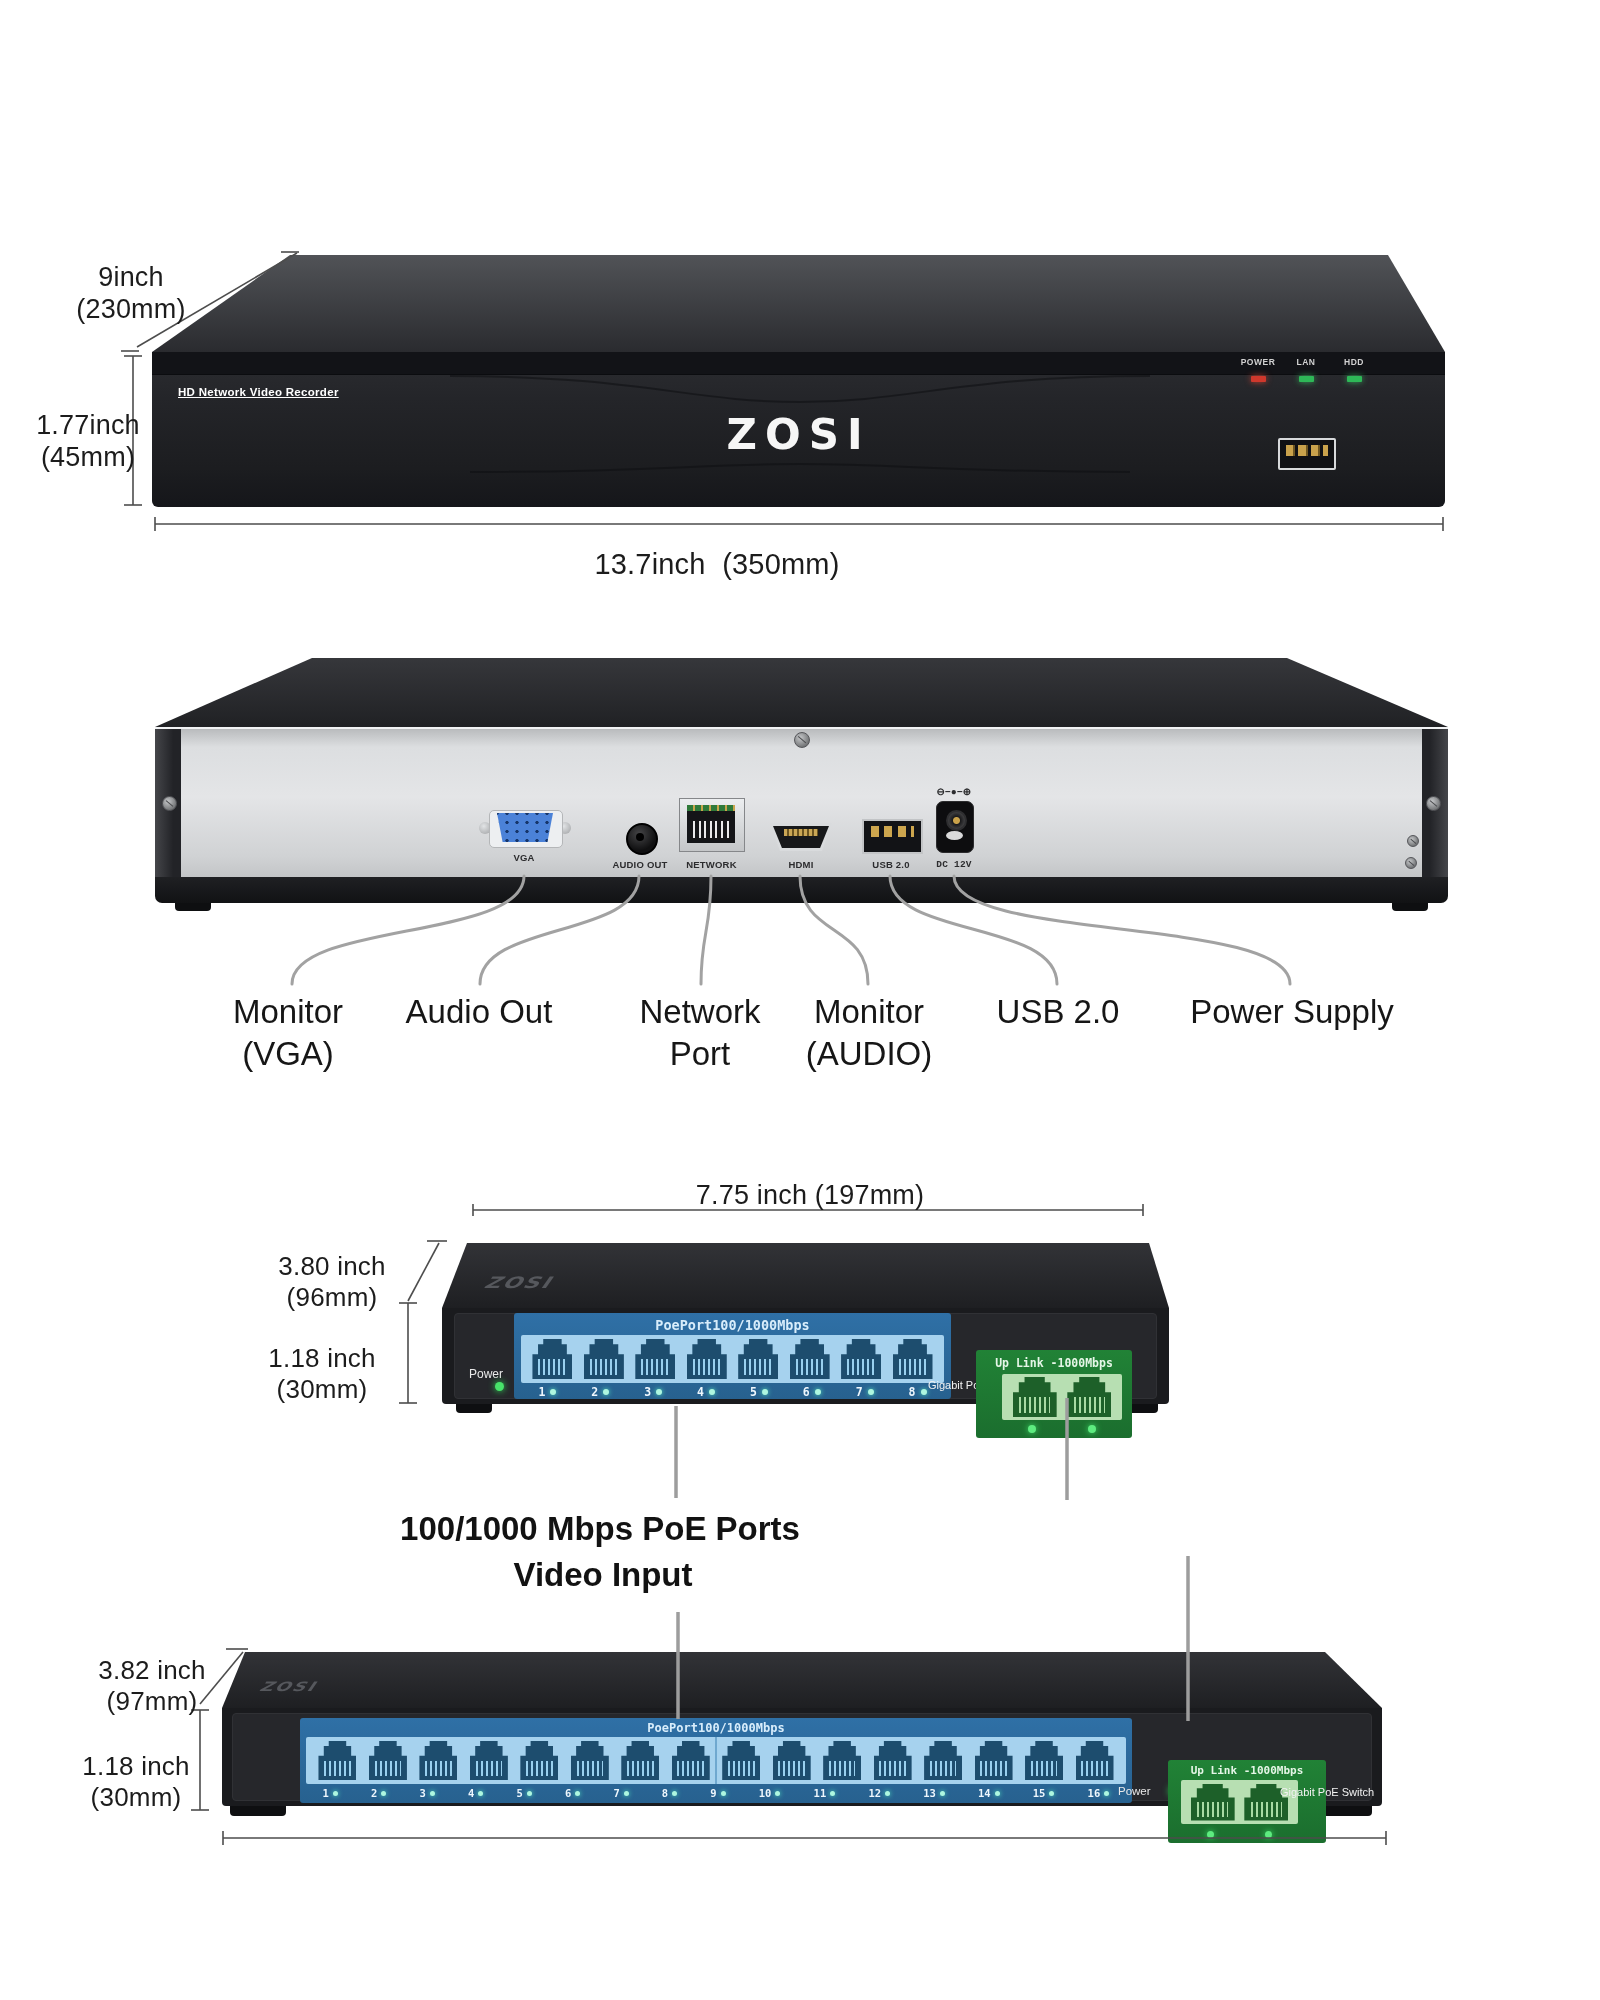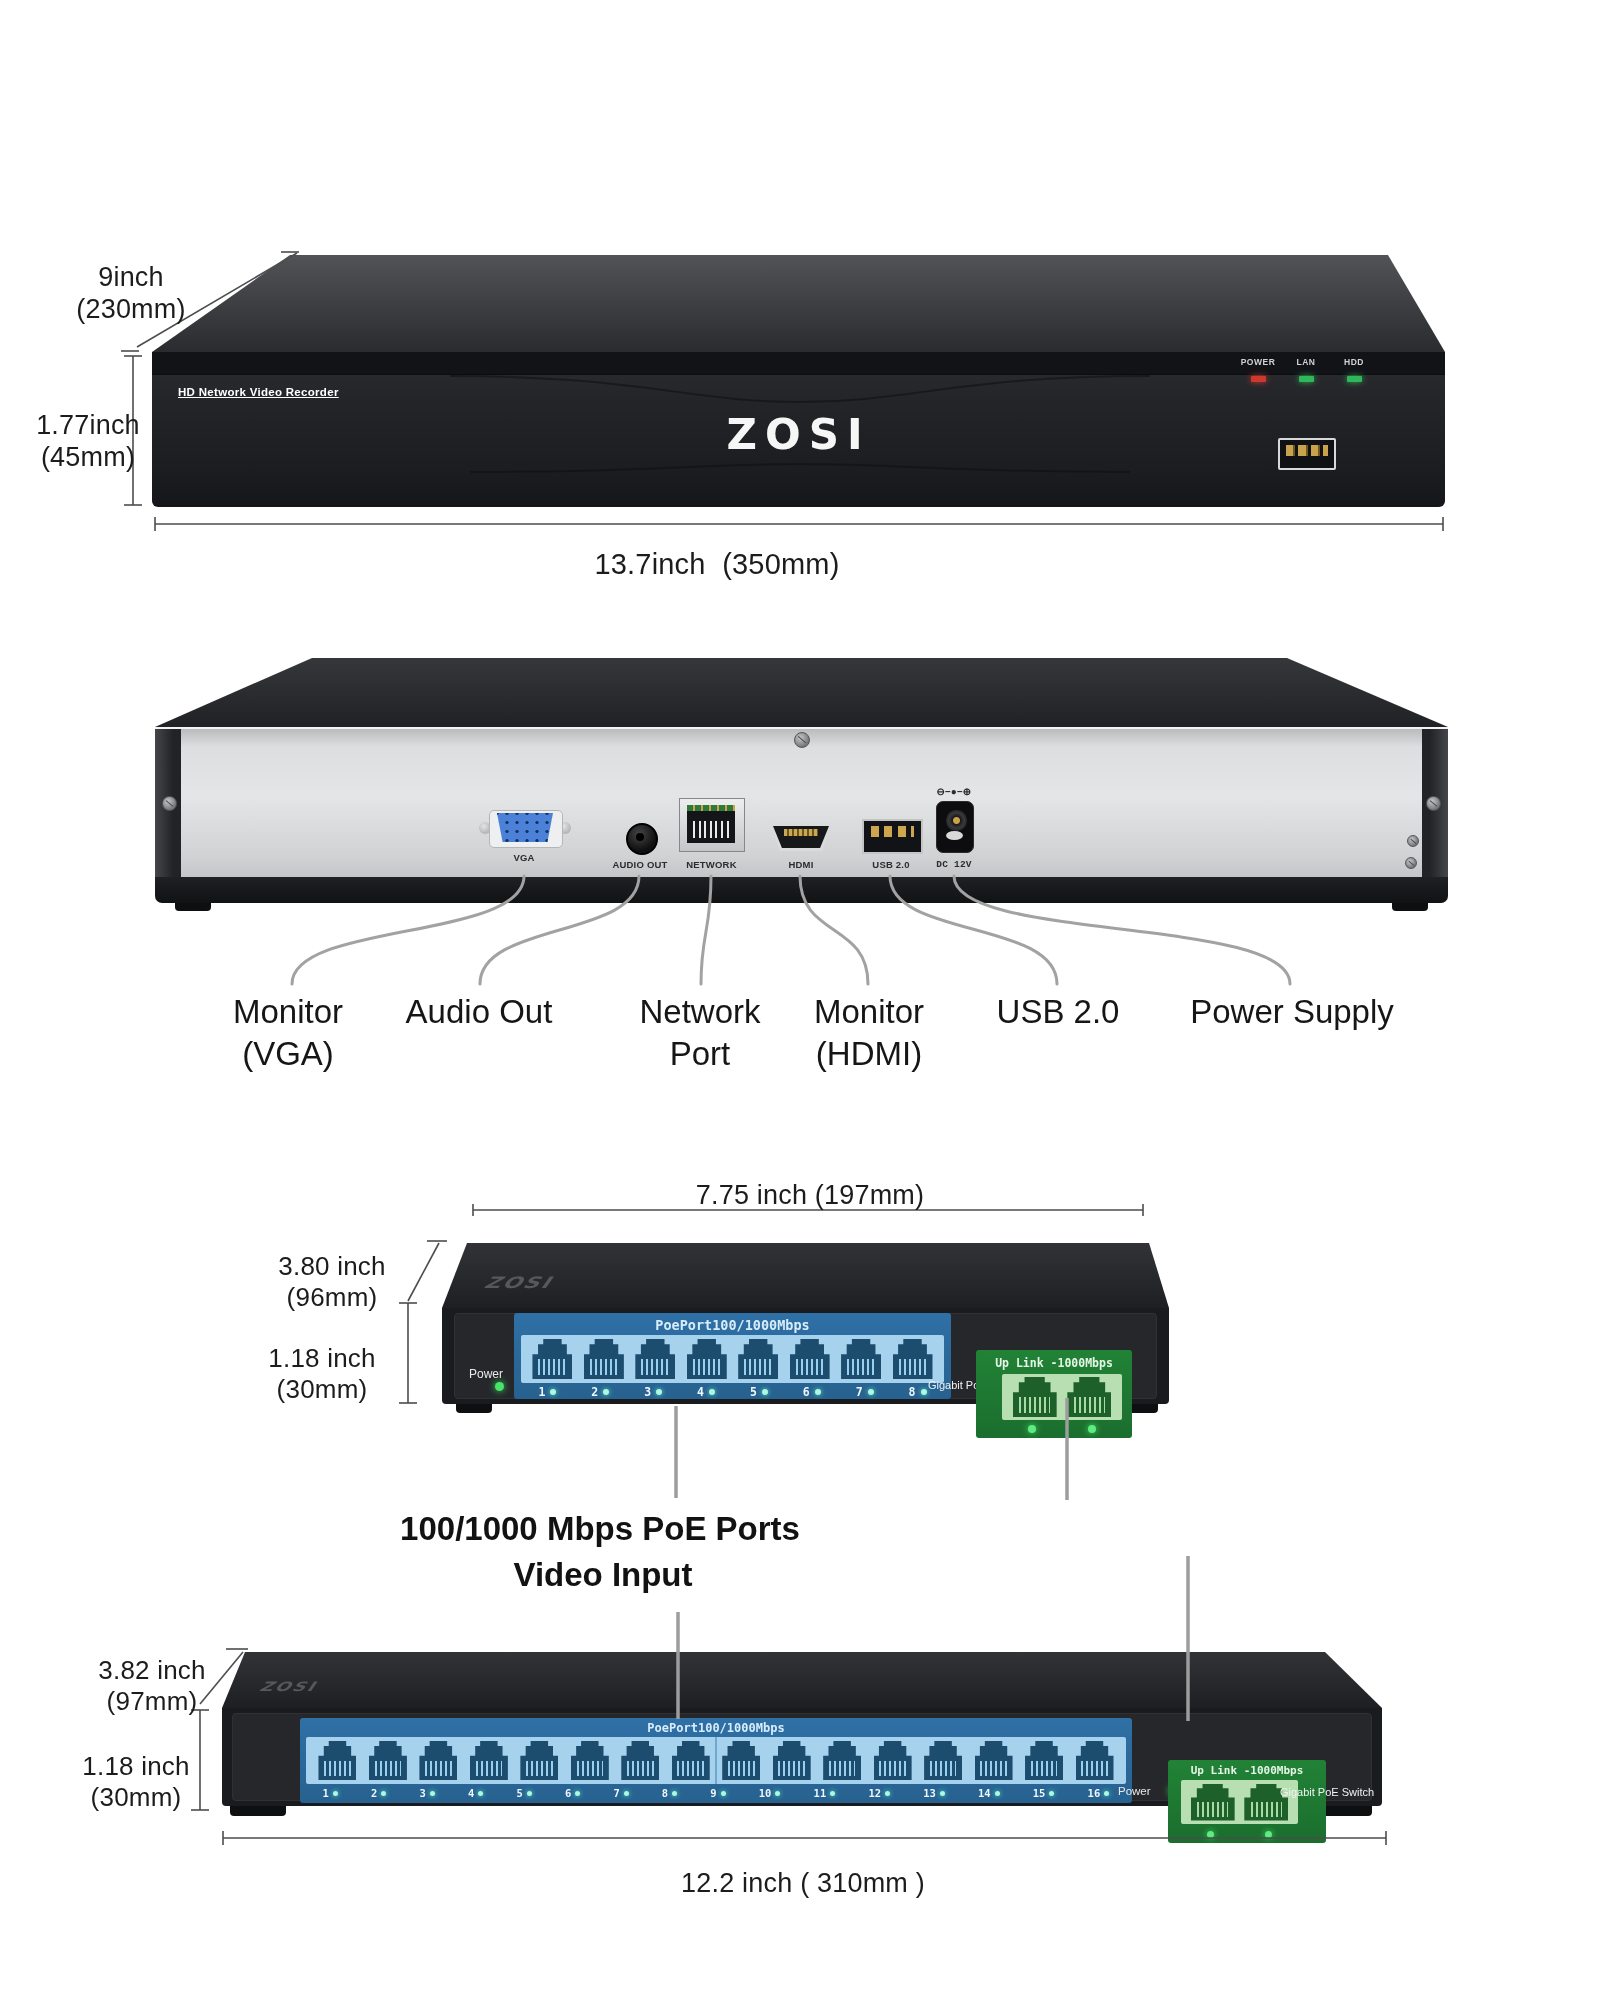--- a/index.html
+++ b/index.html
@@ -506,36 +506,35 @@
   </div>
 
   <div class="txt dim sm" style="left:72px;top:1648px;width:160px;">
     <div>3.82 inch</div>
     <div>(97mm)</div>
   </div>
   <div class="txt dim sm" style="left:56px;top:1744px;width:160px;">
     <div>1.18 inch</div>
     <div>(30mm)</div>
   </div>
-  <div class="txt dim" style="left:553px;top:1860px;width:500px;">12.2 inch ( 310mm )</div>
 
   <div class="txt callout" style="left:188px;top:984px;width:200px;">
     <div>Monitor</div>
     <div>(VGA)</div>
   </div>
   <div class="txt callout" style="left:379px;top:984px;width:200px;">
     <div>Audio Out</div>
   </div>
   <div class="txt callout" style="left:600px;top:984px;width:200px;">
     <div>Network</div>
     <div>Port</div>
   </div>
   <div class="txt callout" style="left:769px;top:984px;width:200px;">
     <div>Monitor</div>
-    <div>(HDMI)</div>
+    <div>(AUDIO)</div>
   </div>
   <div class="txt callout" style="left:958px;top:984px;width:200px;">
     <div>USB 2.0</div>
   </div>
   <div class="txt callout" style="left:1162px;top:984px;width:260px;">
     <div>Power Supply</div>
   </div>
 
   <div class="txt anno" style="left:350px;top:1503px;width:500px;">100/1000 Mbps PoE Ports</div>
   <div class="txt anno" style="left:353px;top:1549px;width:500px;">Video Input</div>

